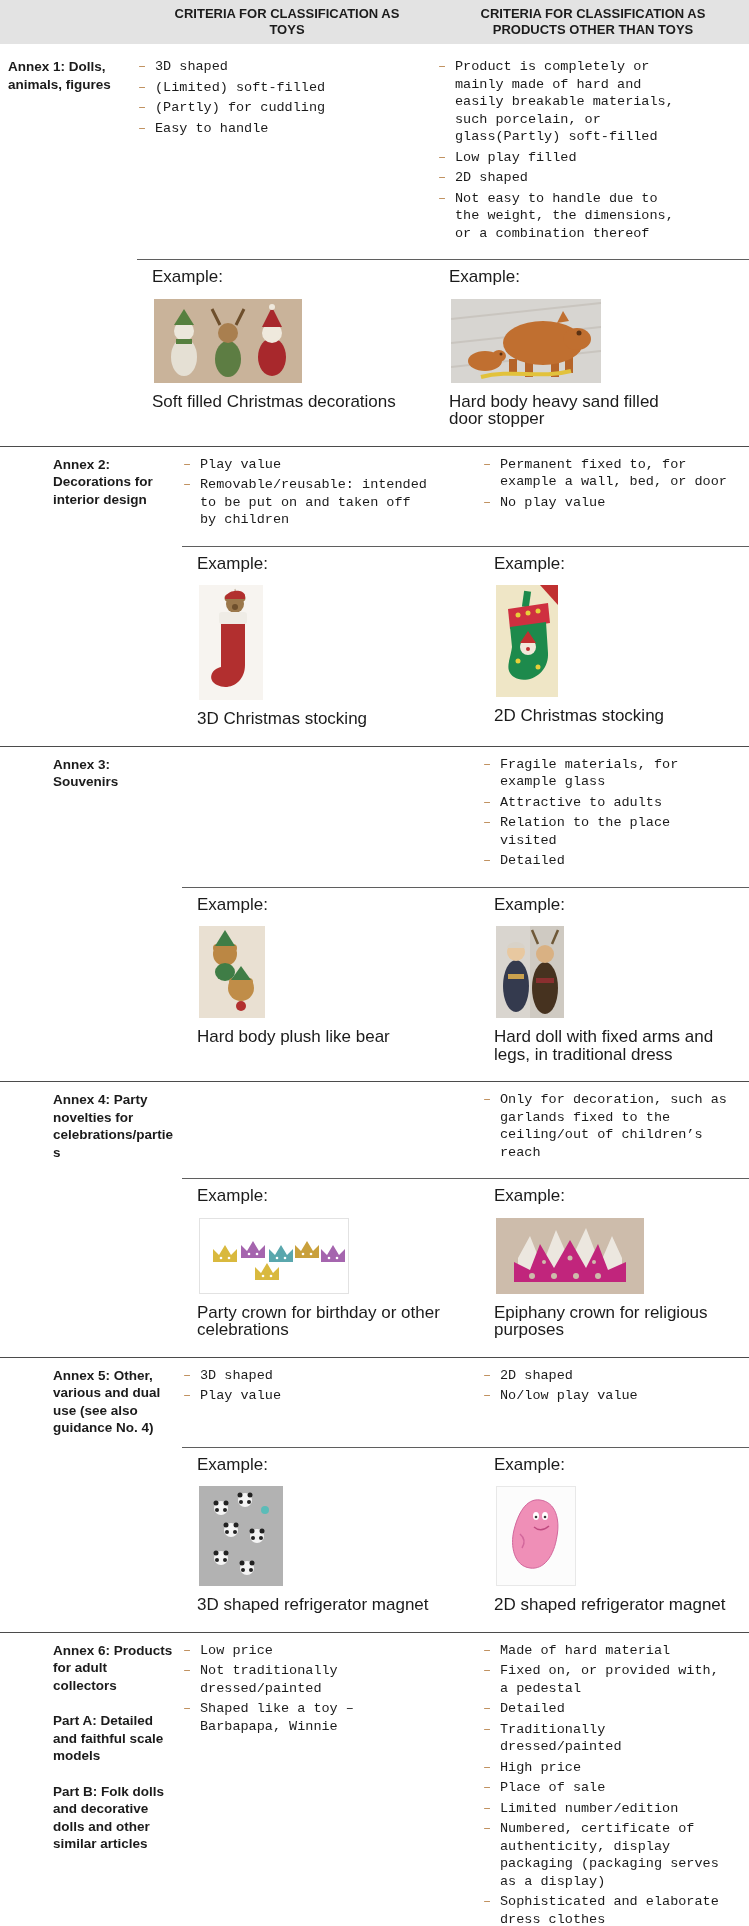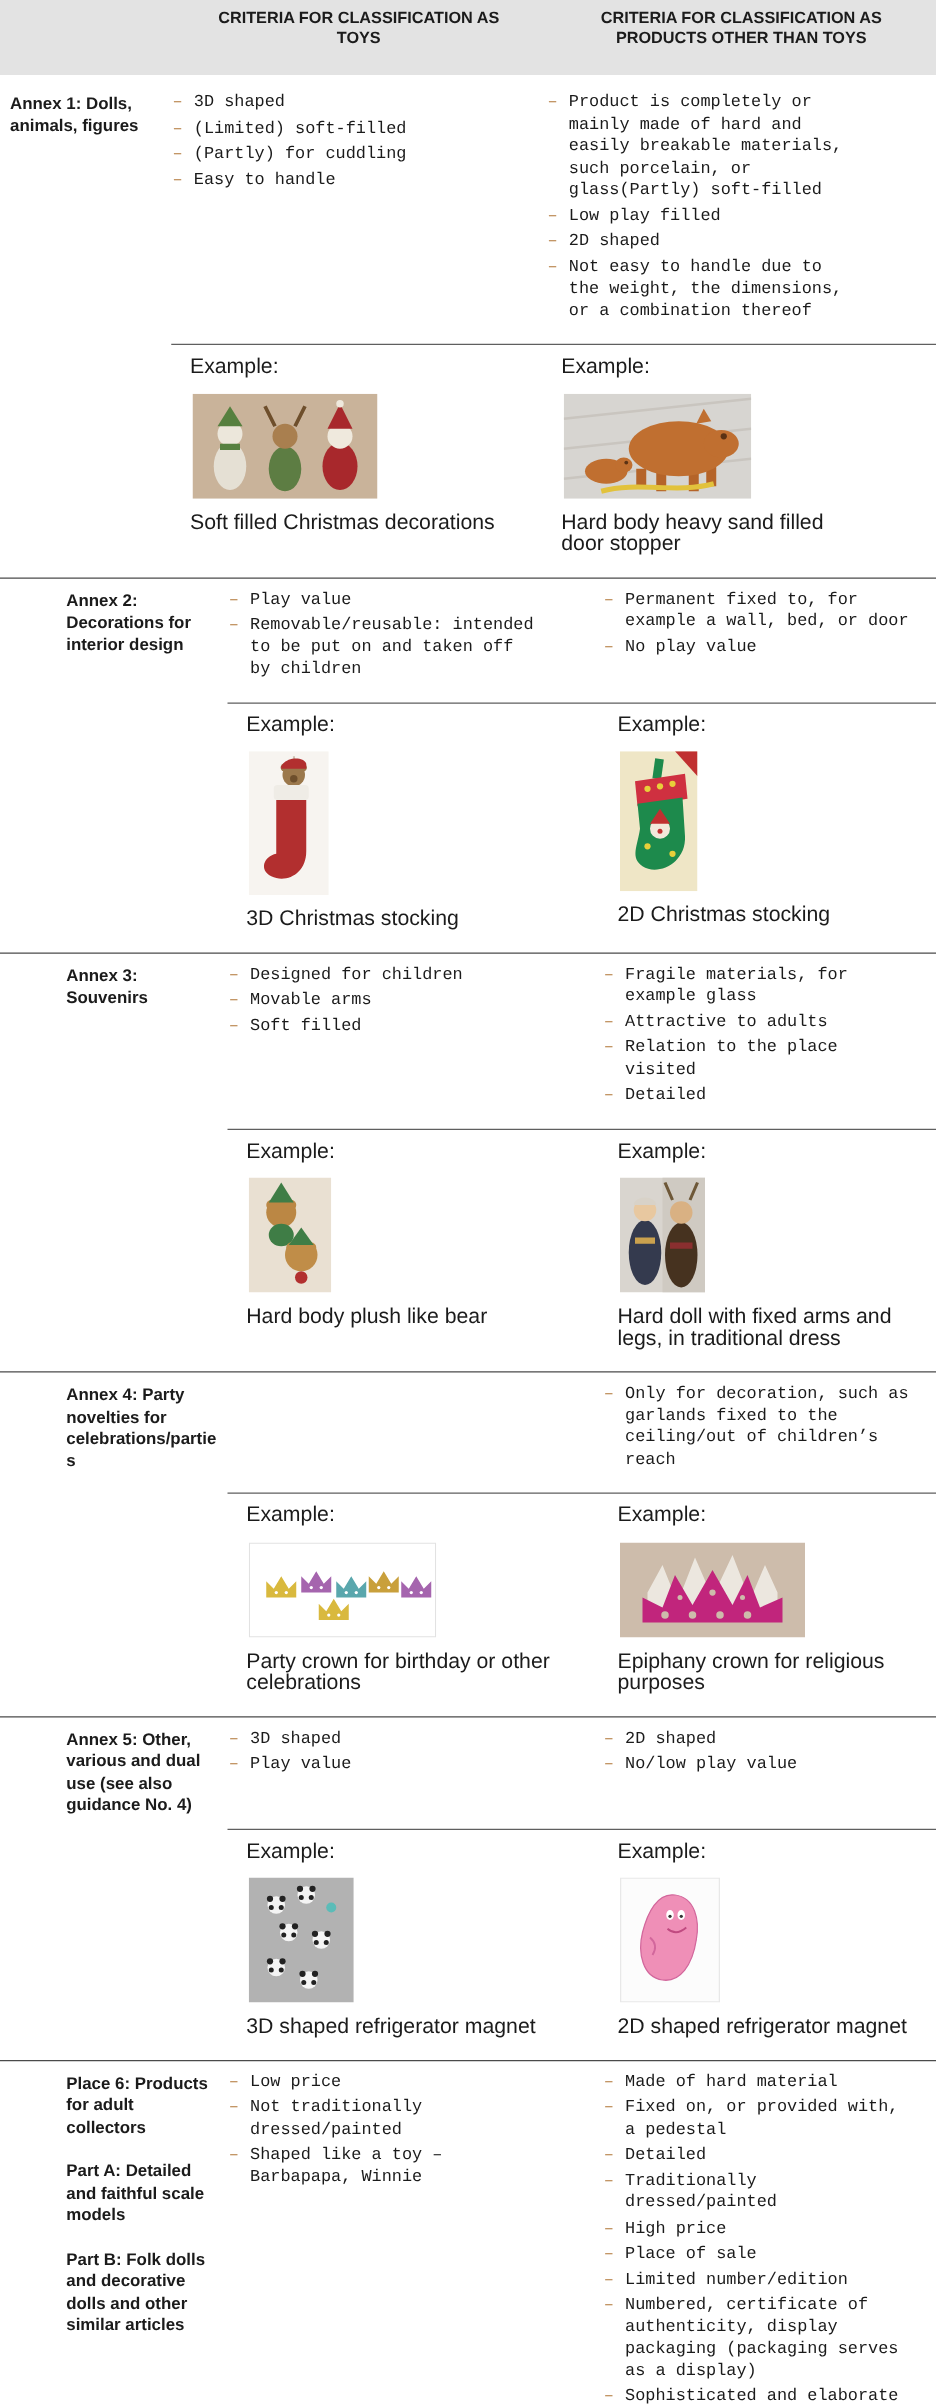--- a/index.html
+++ b/index.html
@@ -14,21 +14,21 @@
     font-family:"Liberation Sans", sans-serif;
     color:var(--text);
     background:#ffffff;
   }
   .page{width:749px;border-bottom:1px solid var(--rule-strong);}
   
   .thead{
     background:var(--header-bg);
     display:grid;
     grid-template-columns:137px 300px 1fr;
-    padding:6px 0 22px;
+    padding:6px 0 6px;
   }
   .th{
     font-weight:bold;
     font-size:13px;
     line-height:16px;
     text-align:center;
   }
   .th.toys{grid-column:2;padding:0 30px;}
   .th.other{grid-column:3;padding:0 30px;}
   
@@ -197,27 +197,20 @@
         </svg>
         <p class="caption">2D Christmas stocking</p>
       </div>
     </div>
   </section>
 
   <section class="trow">
     <div class="label-cell">
         <p>Annex 3: Souvenirs</p>
       </div>
-    <div class="crit toys">
-      <ul class="bullets">
-          <li>Designed for children</li>
-          <li>Movable arms</li>
-          <li>Soft filled</li>
-        </ul>
-    </div>
     <div class="crit other">
       <ul class="bullets">
           <li>Fragile materials, for example glass</li>
           <li>Attractive to adults</li>
           <li>Relation to the place visited</li>
           <li>Detailed</li>
         </ul>
     </div>
     <div class="examples">
       <div class="example toys">
@@ -407,21 +400,21 @@
           <path d="M38 41 Q45 47 53 40" stroke="#c04a80" stroke-width="1.5" fill="none"></path>
           <path d="M24 48 Q31 54 26 62" stroke="#d2679c" stroke-width="1.5" fill="none"></path>
         </svg>
         <p class="caption">2D shaped refrigerator magnet</p>
       </div>
     </div>
   </section>
 
   <section class="trow">
     <div class="label-cell">
-        <p>Place 6: Products for adult collectors</p>
+        <p>Annex 6: Products for adult collectors</p>
         <p>Part A: Detailed and faithful scale models</p>
         <p>Part B: Folk dolls and decorative dolls and other similar articles</p>
       </div>
     <div class="crit toys">
       <ul class="bullets">
           <li>Low price</li>
           <li>Not traditionally dressed/painted</li>
           <li>Shaped like a toy – Barbapapa, Winnie</li>
         </ul>
     </div>

